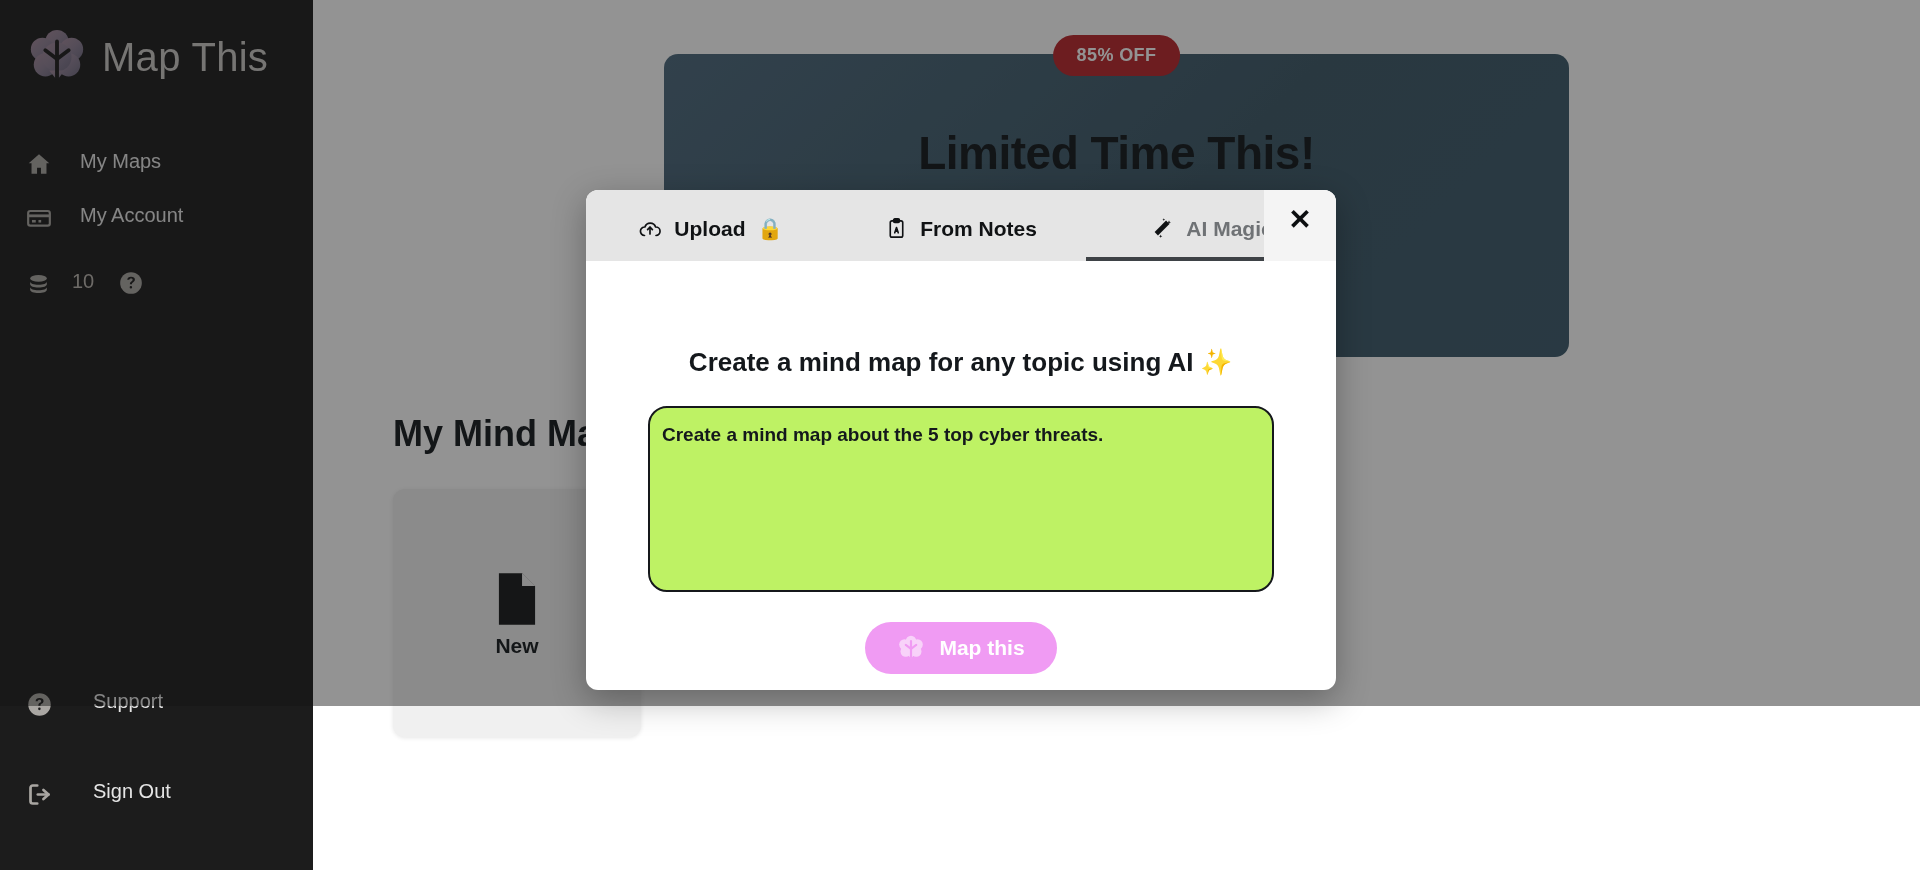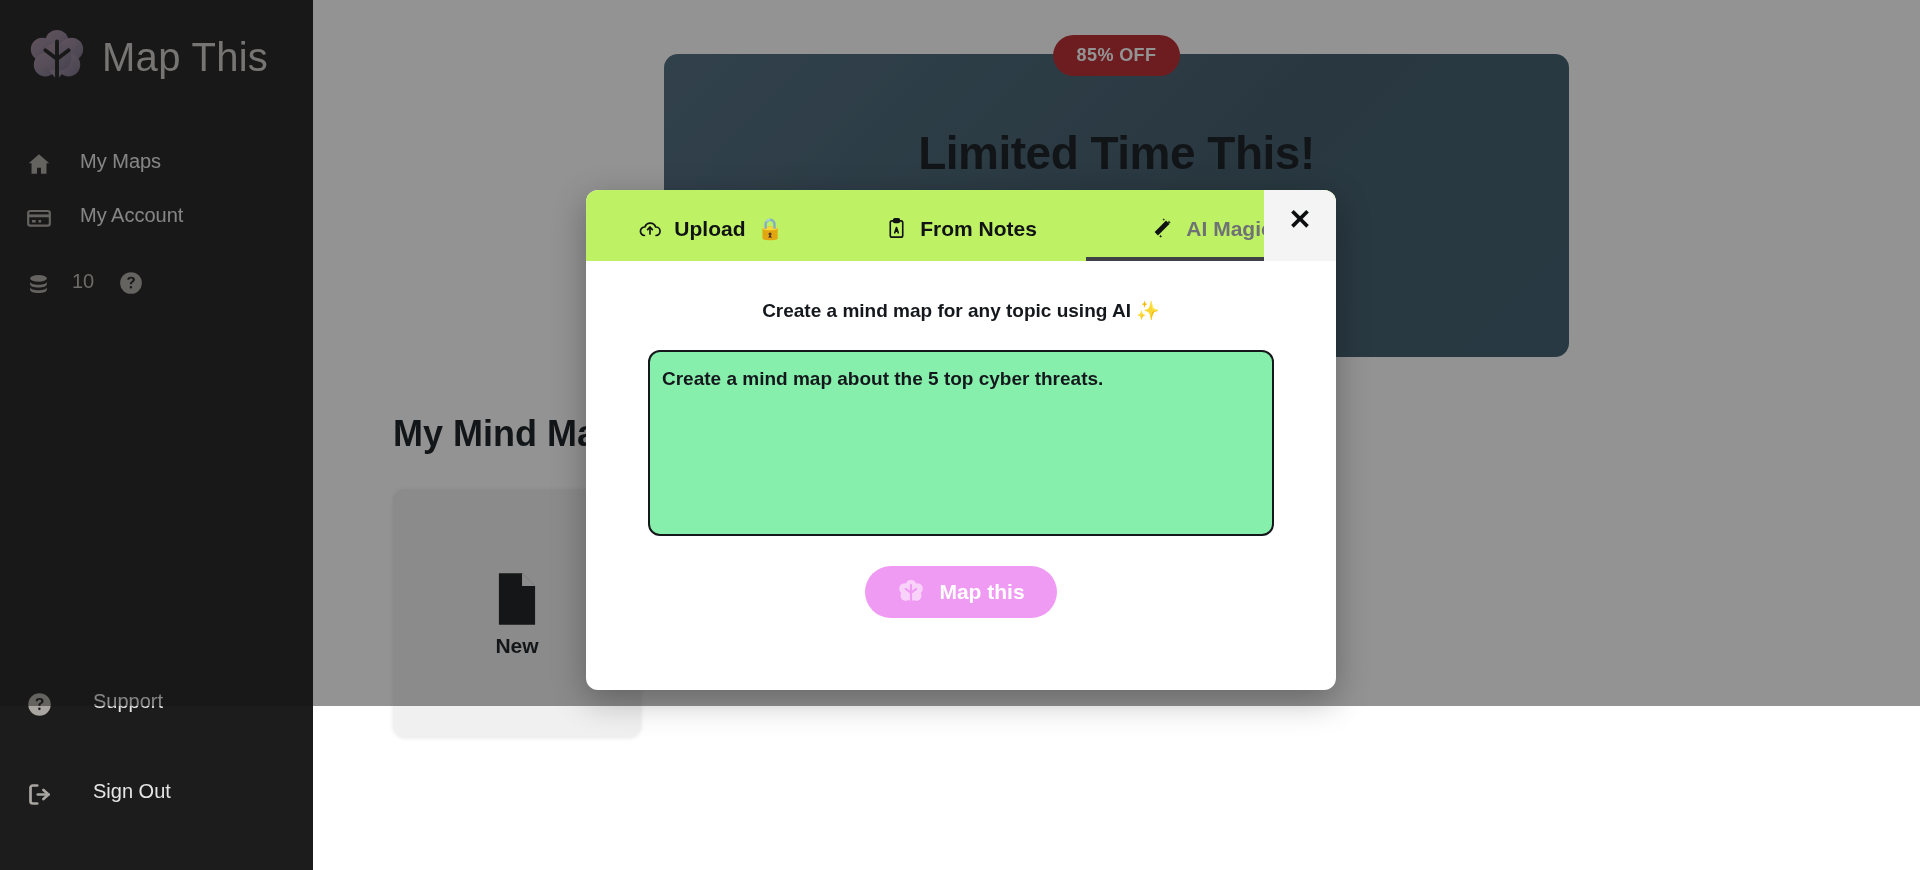--- a/index.html
+++ b/index.html
@@ -117,21 +117,21 @@
     background: #ffffff;
     border-radius: 12px;
     z-index: 30;
     box-shadow: 0 10px 34px rgba(0,0,0,.30);
     display: flex; flex-direction: column;
     overflow: hidden;
   }
   .modal-tabs {
     position: relative;
     height: 71px;
-    background: #bef264;
+    background: #e5e5e5;
     display: flex; align-items: stretch;
     flex: 0 0 71px;
   }
   .tab {
     flex: 1 1 0;
     display: flex; align-items: center; justify-content: center;
     gap: 12px;
     font-size: 21px; font-weight: 700;
     color: #101214;
     cursor: pointer;
@@ -157,37 +157,37 @@
     cursor: pointer;
     line-height: 1;
     padding-bottom: 12px;
   }
   .modal-body {
     flex: 1 1 auto;
     display: flex; flex-direction: column; align-items: center;
     padding: 0 62px;
   }
   .modal-heading {
-    margin-top: 38px;
-    font-size: 19px; font-weight: 700; color: #14181c;
+    margin-top: 86px;
+    font-size: 26px; font-weight: 700; color: #14181c;
     text-align: center;
   }
   .prompt-box {
     margin-top: 28px;
     width: 626px; height: 186px;
     border: 2.4px solid #15181b;
-    border-radius: 12px;
+    border-radius: 19px;
     padding: 14px 12px;
     font-size: 19px; font-weight: 700;
     color: #14181c;
     font-family: "Liberation Sans", sans-serif;
     line-height: 1.35;
     resize: none;
     outline: none;
-    background: #86efac;
+    background: #bef264;
   }
   .map-btn {
     margin-top: 30px;
     height: 52px;
     padding: 0 32px;
     border: none;
     border-radius: 26px;
     background: #f09bf3;
     color: #ffffff;
     font-size: 21px; font-weight: 700;

